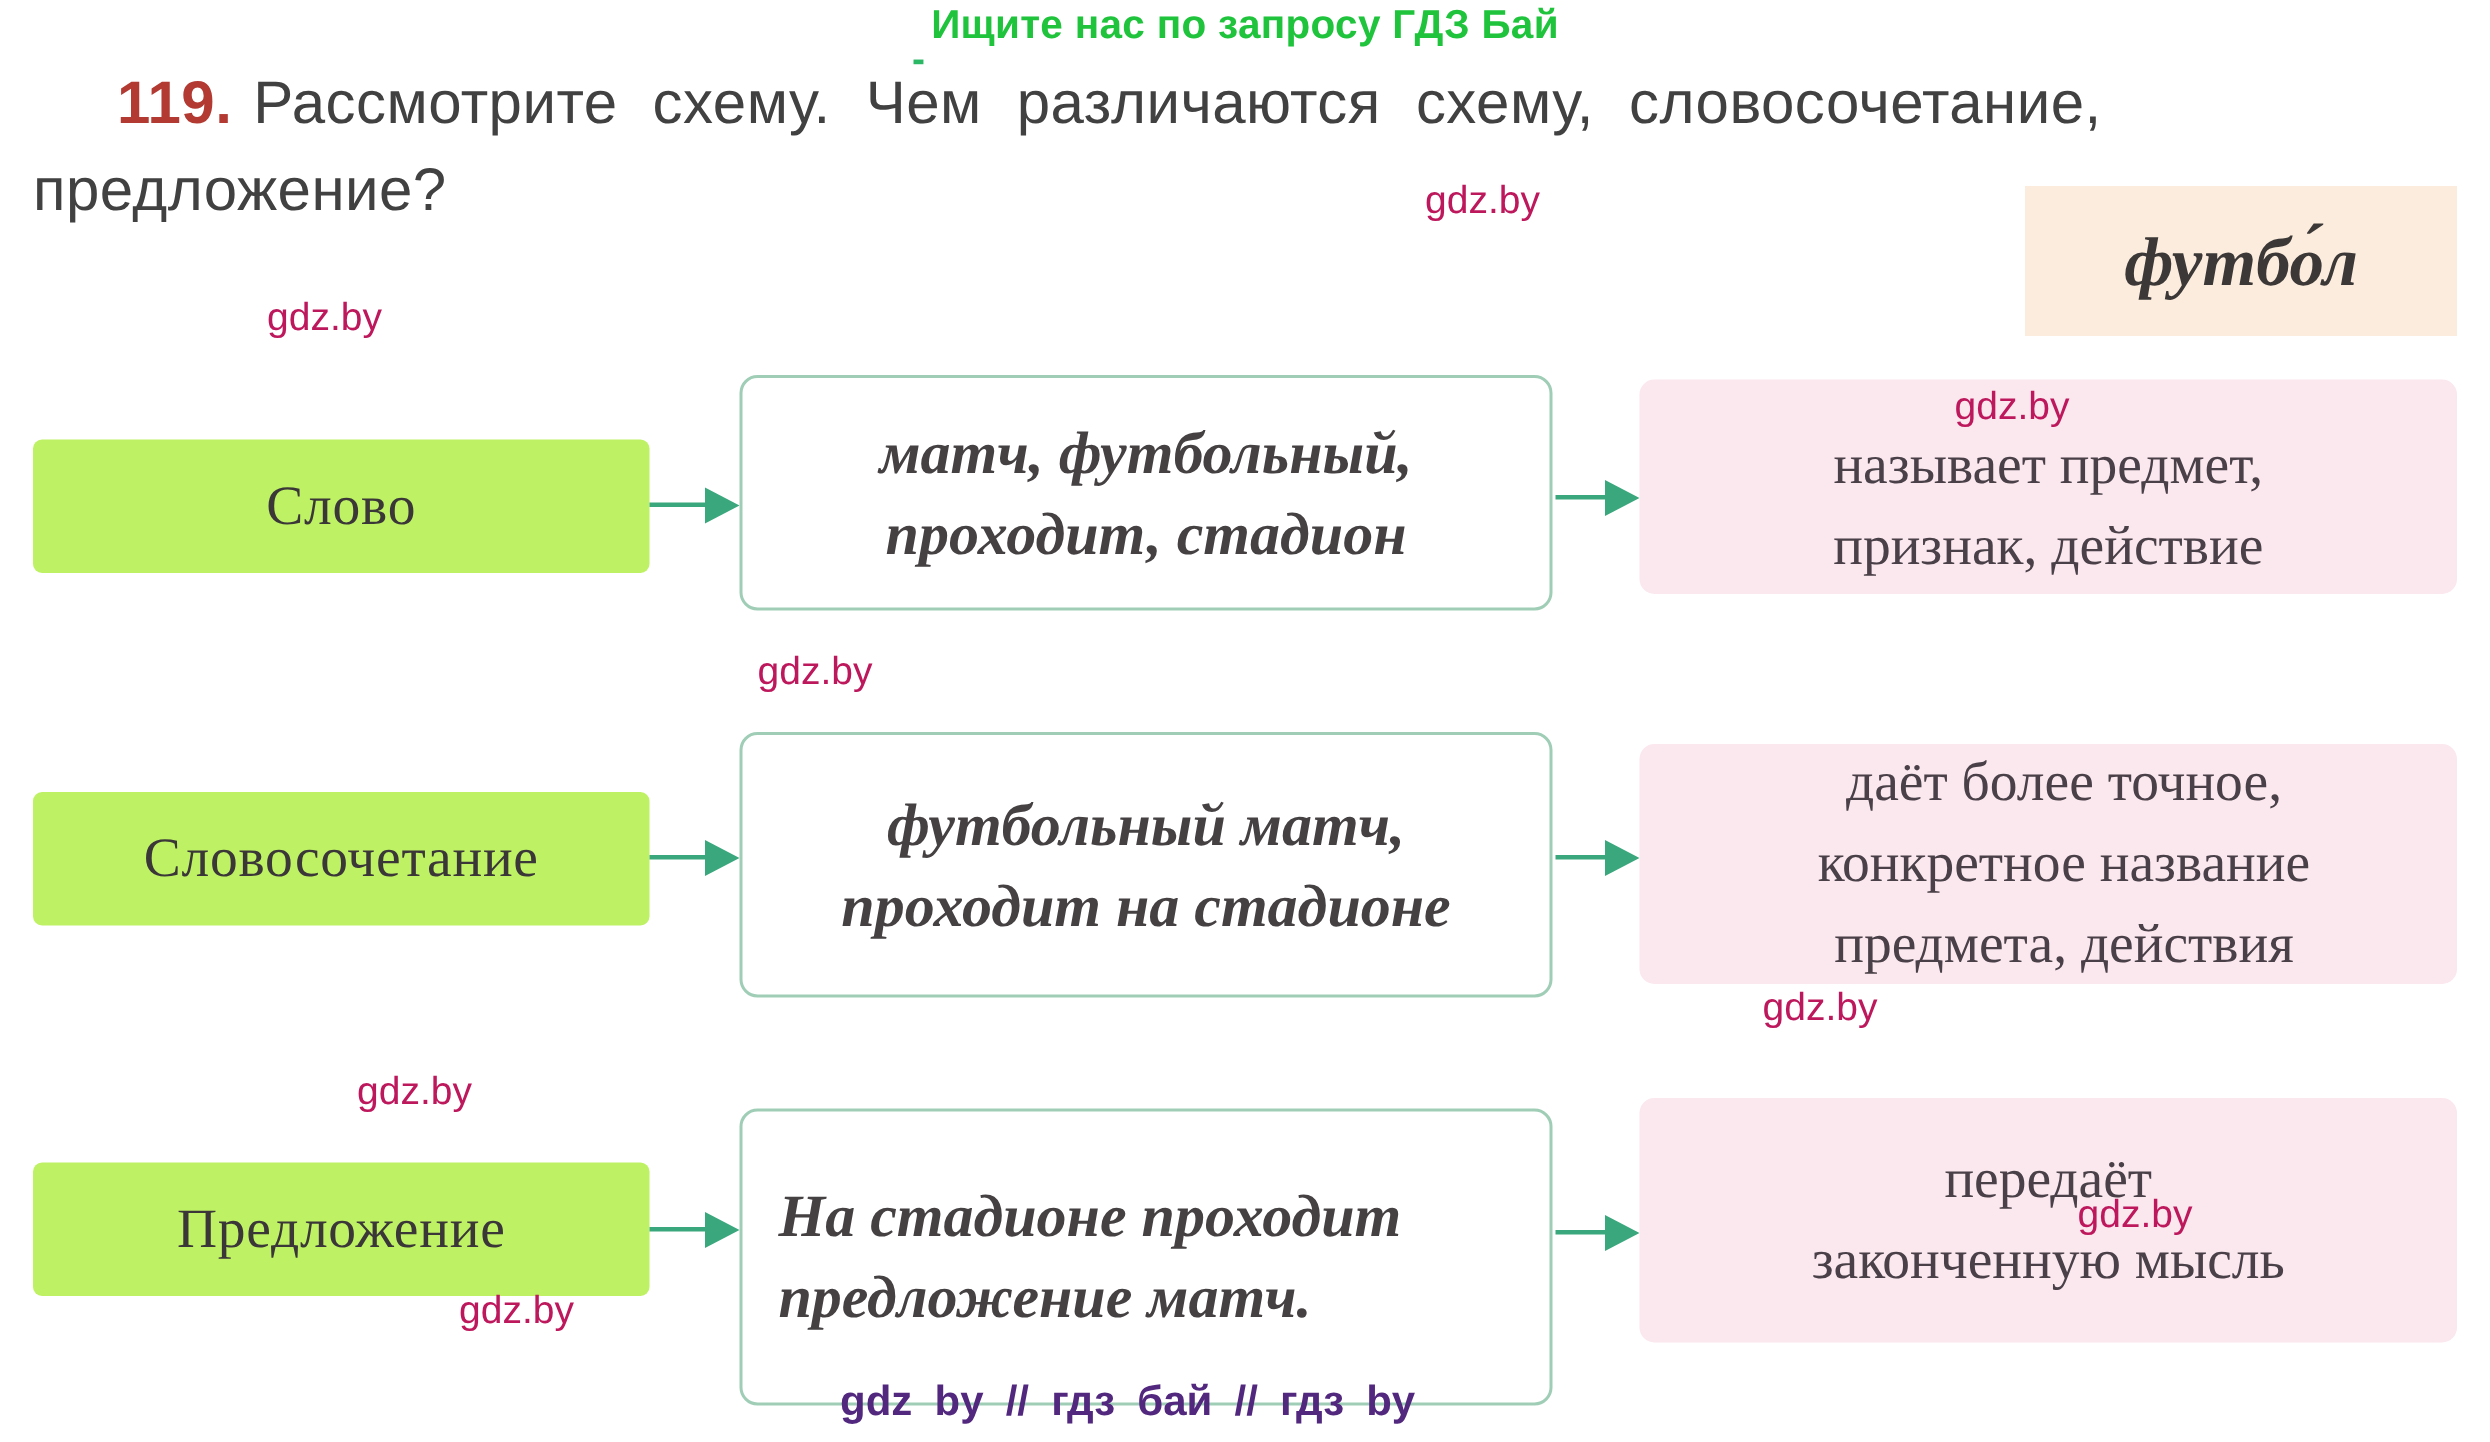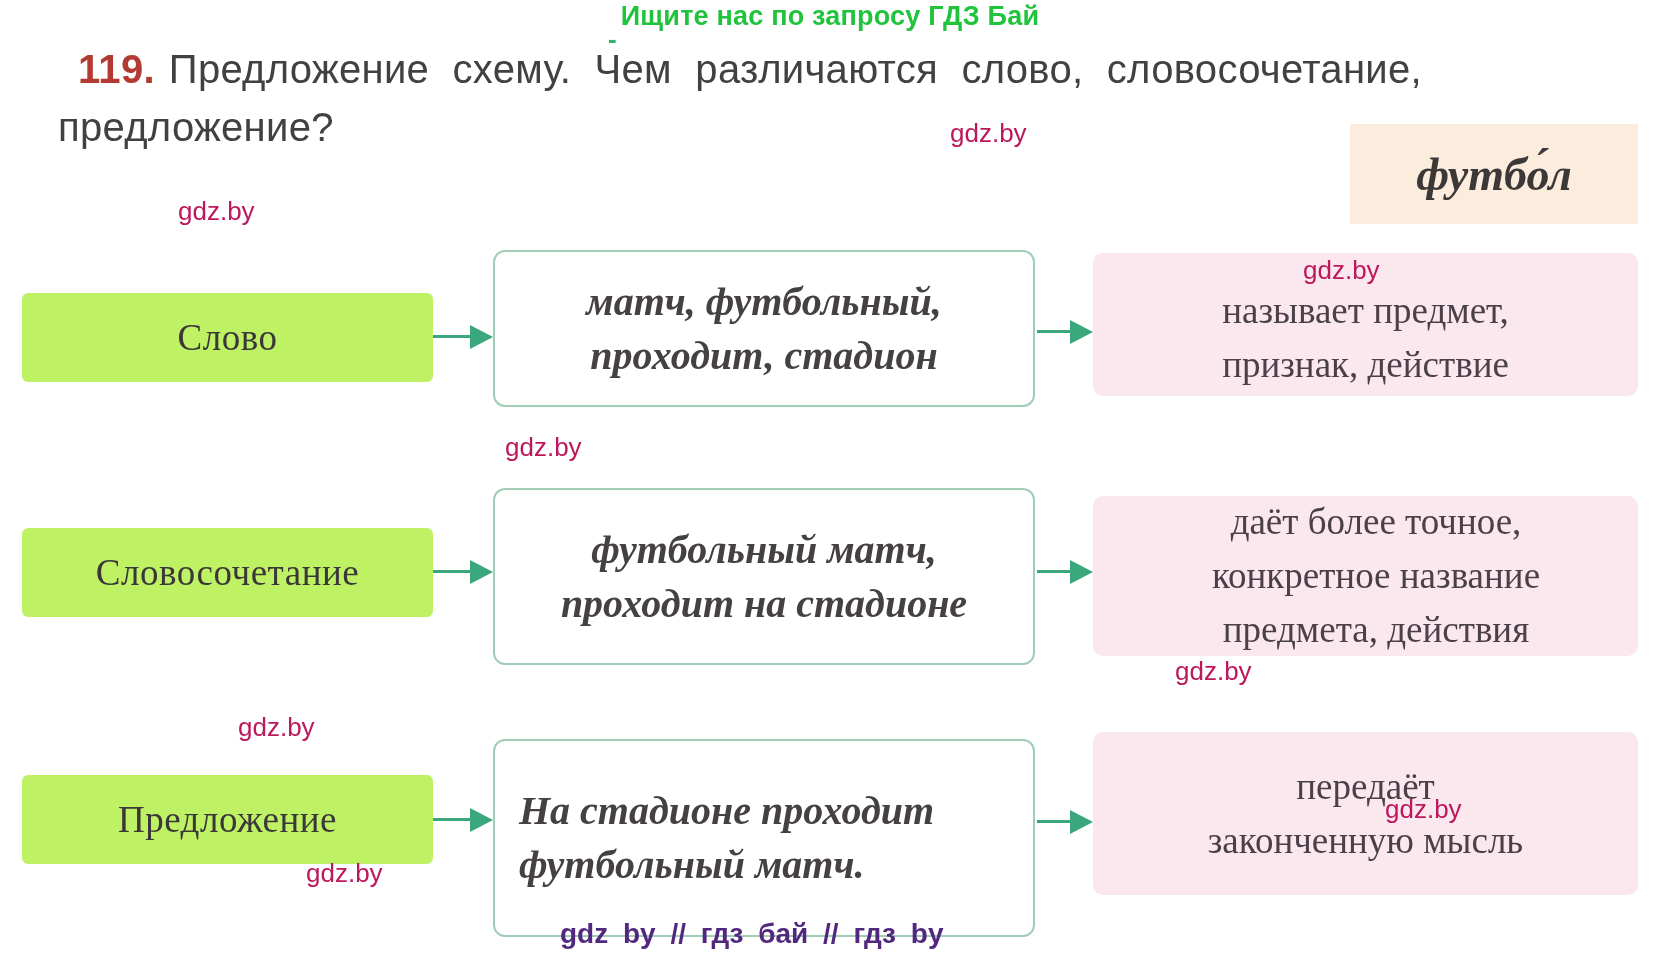--- a/index.html
+++ b/index.html
@@ -17,21 +17,21 @@
   .promo-dash{
     left:608px;top:24px;color:#2ab865;font-size:26px;font-weight:700;
   }
 
   
   .title-line{
     color:#414141;font-size:40px;line-height:50px;word-spacing:12px;letter-spacing:0.3px;
     white-space:nowrap;
   }
   .title1{left:78px;top:44px;}
-  .title2{left:22px;top:102px;margin-left:36px;}
+  .title2{left:22px;top:102px;}
   .ex-num{color:#b23a32;font-weight:700;margin-right:14px;}
 
   
   .vocab{
     left:1350px;top:124px;width:288px;height:100px;
     background:#fbecdd;display:flex;align-items:center;justify-content:center;
   }
   .vocab span{
     font-family:"Liberation Serif",serif;font-style:italic;font-weight:700;
     font-size:46px;color:#3c3837;
@@ -81,21 +81,21 @@
     left:560px;top:918px;color:#52287f;font-size:28px;font-weight:600;word-spacing:7px;
   }
 </style>
 </head>
 <body>
 
 <div class="abs promo">Ищите нас по запросу ГДЗ Бай</div>
 <div class="abs promo-dash">-</div>
 
 <div class="abs title-line title1">
-  <span class="ex-num">119.</span><span>Предложение схему. Чем различаются слово, словосочетание,</span>
+  <span class="ex-num">119.</span><span>Рассмотрите схему. Чем различаются схему, словосочетание,</span>
 </div>
 <div class="abs title-line title2">предложение?</div>
 
 <div class="abs wm" style="left:950px;top:118px;">gdz.by</div>
 
 <div class="abs vocab">
   <span>футбо́л</span>
 </div>
 
 <div class="abs wm" style="left:178px;top:196px;">gdz.by</div>
@@ -160,21 +160,21 @@
   <span>Предложение</span>
 </div>
 
 <div class="abs arrow arr-l" style="top:820px;">
   <div class="shaft"></div>
   <div class="head"></div>
 </div>
 
 <div class="abs example-box left-align" style="top:739px;height:198px;">
   <div class="ln">На стадионе проходит</div>
-  <div class="ln">футбольный матч.</div>
+  <div class="ln">предложение матч.</div>
 </div>
 
 <div class="abs arrow arr-r" style="top:822px;">
   <div class="shaft"></div>
   <div class="head"></div>
 </div>
 
 <div class="abs meaning-box" style="top:732px;height:163px;">
   <div class="wm" style="position:absolute;left:292px;top:62px;">gdz.by</div>
   <div class="ln">передаёт</div>

